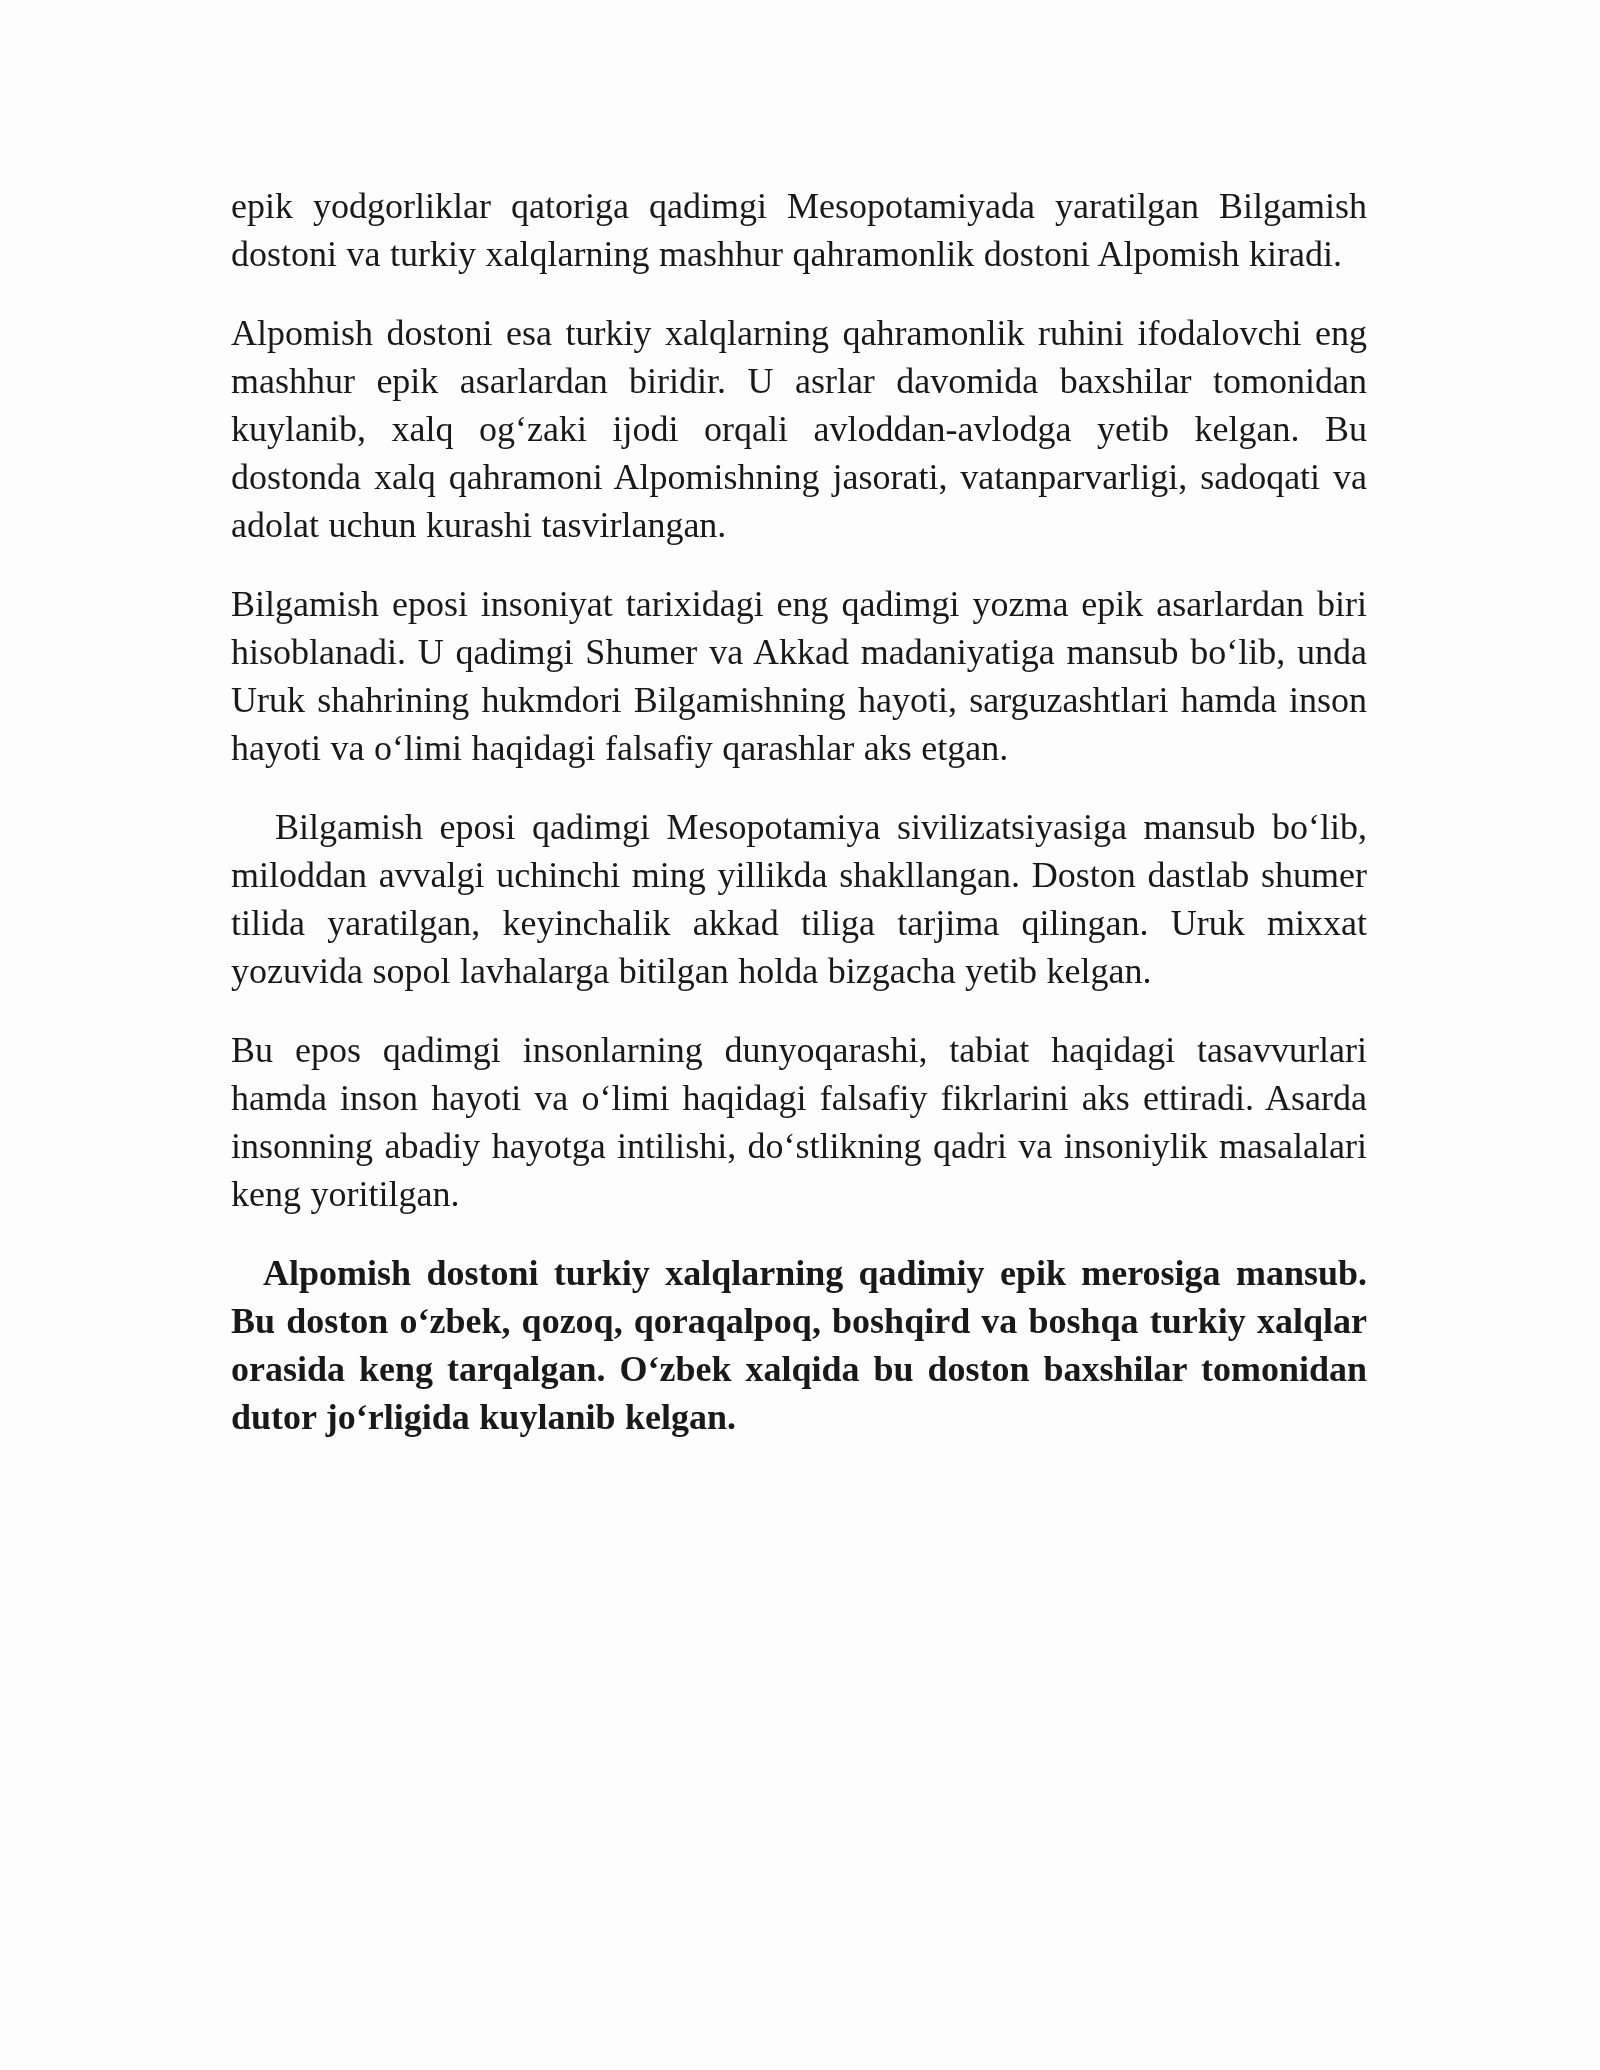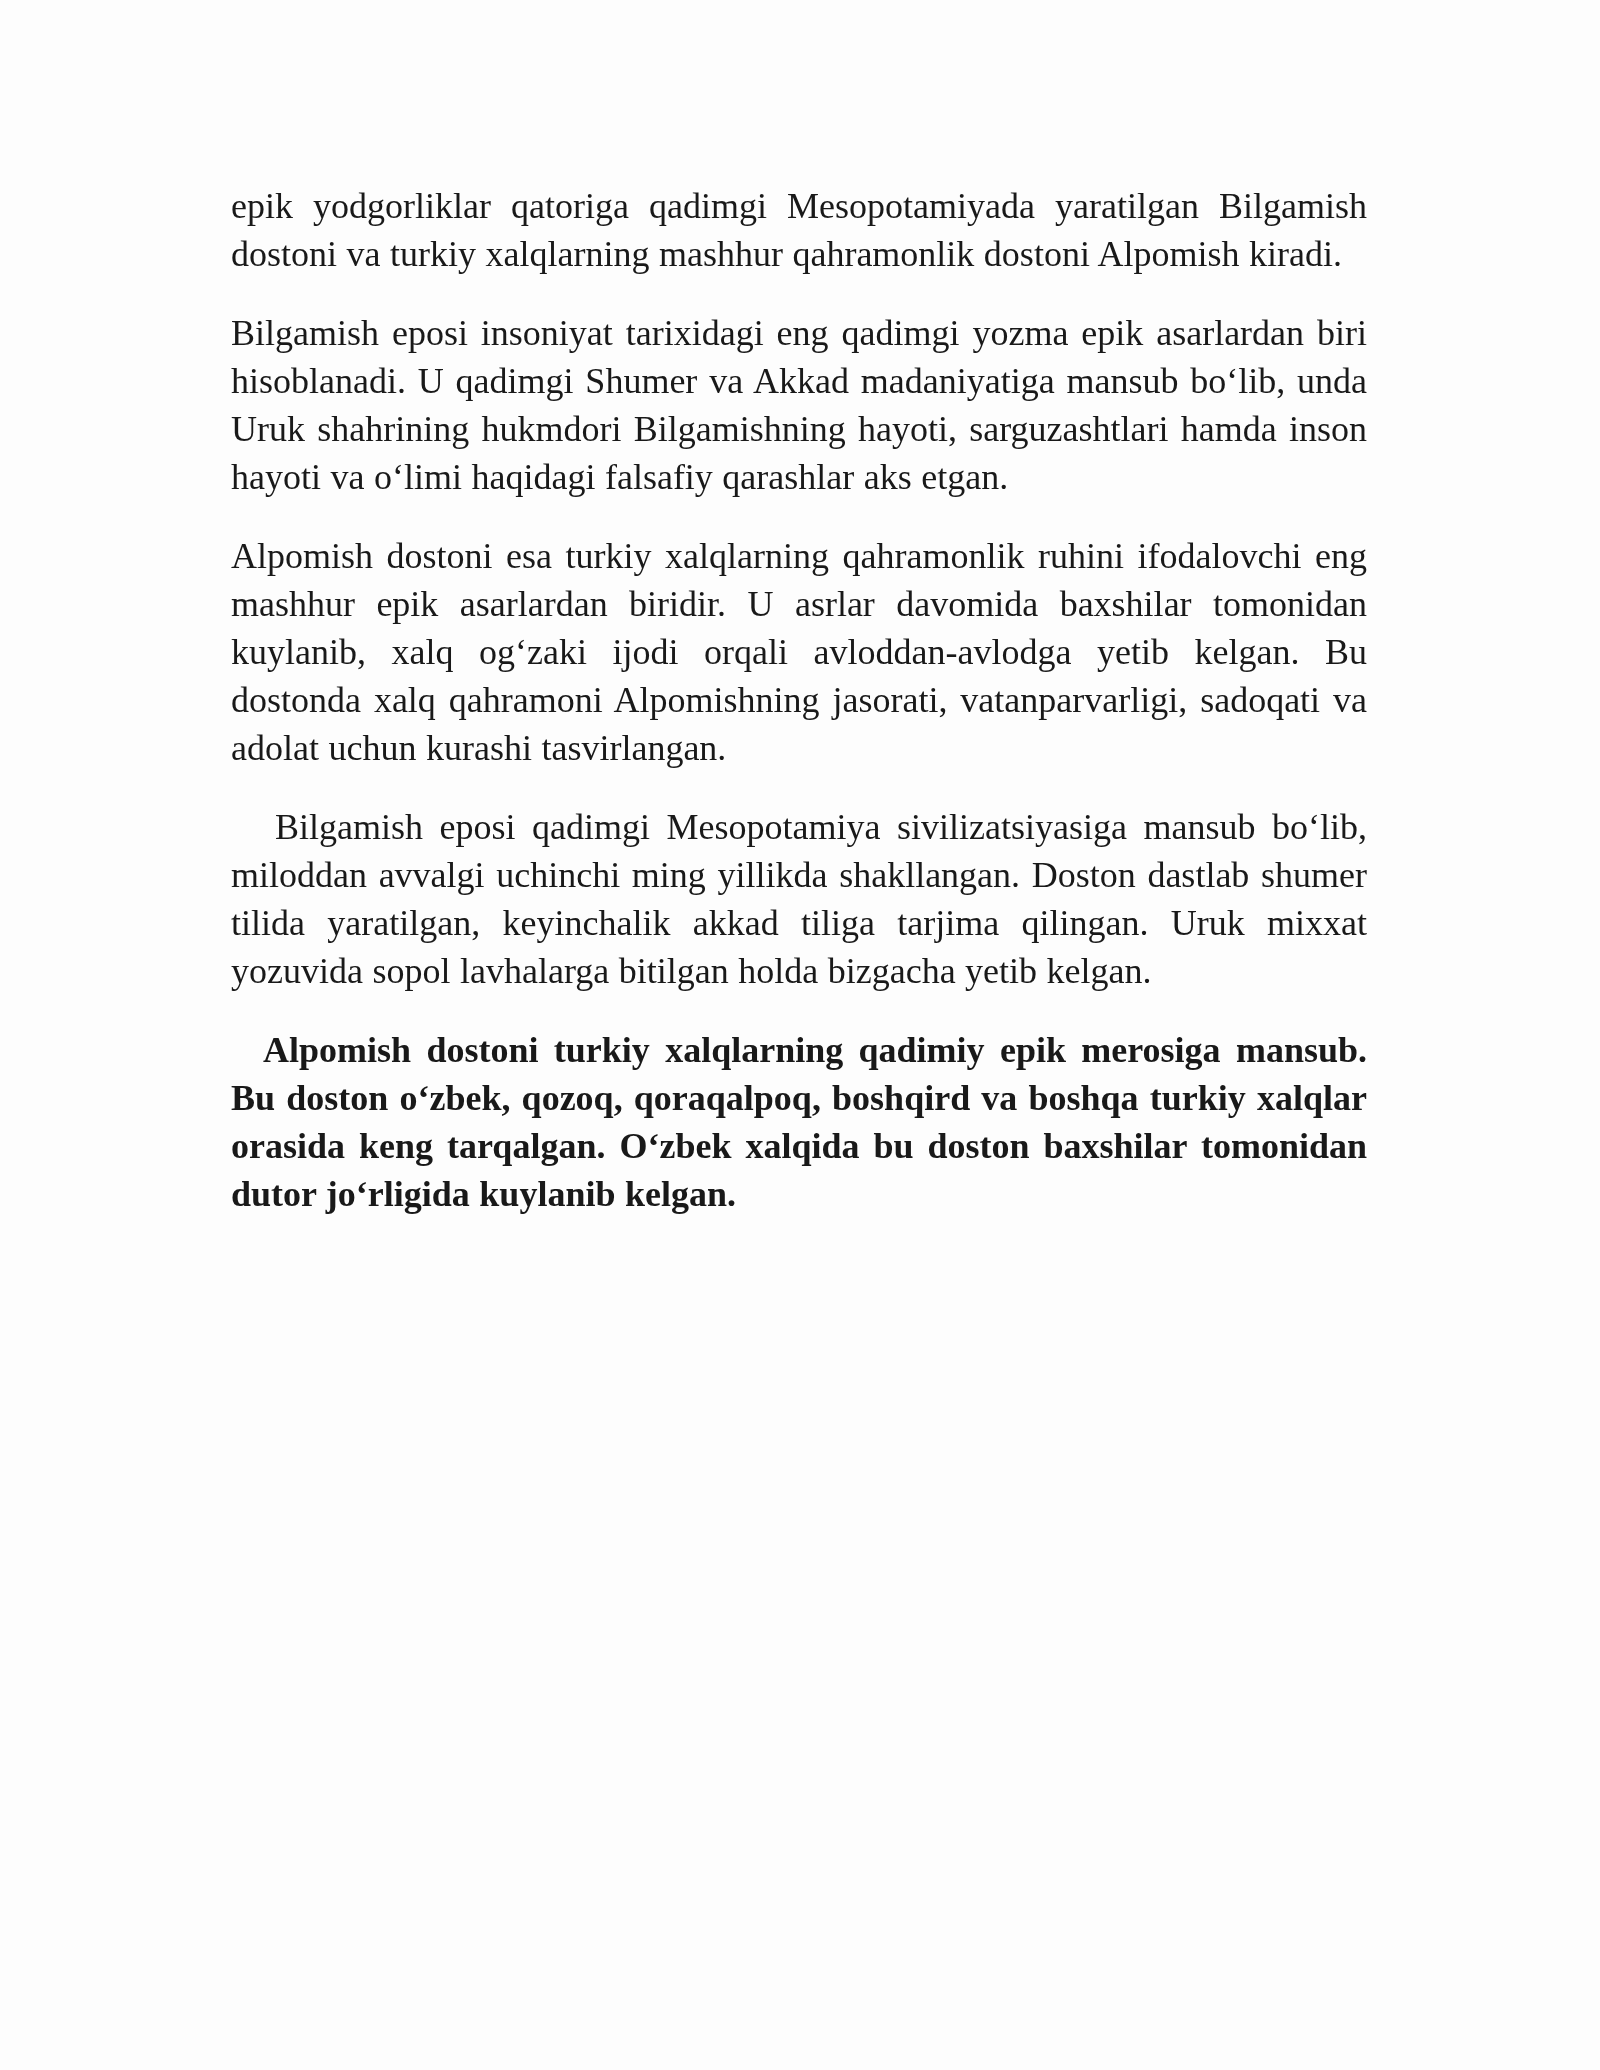--- a/index.html
+++ b/index.html
@@ -36,18 +36,19 @@
   }
   .para.indent-md { text-indent: 44px; }
   .para.indent-sm { text-indent: 32px; font-weight: bold; }
 </style>
 </head>
 <body>
 
 <div class="page">
   <main class="text-block">
     <p class="para">epik yodgorliklar qatoriga qadimgi Mesopotamiyada yaratilgan Bilgamish dostoni va turkiy xalqlarning mashhur qahramonlik dostoni Alpomish kiradi.</p>
+    <p class="para">Alpomish dostoni esa turkiy xalqlarning qahramonlik ruhini ifodalovchi eng mashhur epik asarlardan biridir. U asrlar davomida baxshilar tomonidan kuylanib, xalq og‘zaki ijodi orqali avloddan-avlodga yetib kelgan. Bu dostonda xalq qahramoni Alpomishning jasorati, vatanparvarligi, sadoqati va adolat uchun kurashi tasvirlangan.</p>
     <p class="para">Bilgamish eposi insoniyat tarixidagi eng qadimgi yozma epik asarlardan biri hisoblanadi. U qadimgi Shumer va Akkad madaniyatiga mansub bo‘lib, unda Uruk shahrining hukmdori Bilgamishning hayoti, sarguzashtlari hamda inson hayoti va o‘limi haqidagi falsafiy qarashlar aks etgan.</p>
-    <p class="para">Alpomish dostoni esa turkiy xalqlarning qahramonlik ruhini ifodalovchi eng mashhur epik asarlardan biridir. U asrlar davomida baxshilar tomonidan kuylanib, xalq og‘zaki ijodi orqali avloddan-avlodga yetib kelgan. Bu dostonda xalq qahramoni Alpomishning jasorati, vatanparvarligi, sadoqati va adolat uchun kurashi tasvirlangan.</p>
     <p class="para indent-md">Bilgamish eposi qadimgi Mesopotamiya sivilizatsiyasiga mansub bo‘lib, miloddan avvalgi uchinchi ming yillikda shakllangan. Doston dastlab shumer tilida yaratilgan, keyinchalik akkad tiliga tarjima qilingan. Uruk mixxat yozuvida sopol lavhalarga bitilgan holda bizgacha yetib kelgan.</p>
+    <p class="para">Bu epos qadimgi insonlarning dunyoqarashi, tabiat haqidagi tasavvurlari hamda inson hayoti va o‘limi haqidagi falsafiy fikrlarini aks ettiradi. Asarda insonning abadiy hayotga intilishi, do‘stlikning qadri va insoniylik masalalari keng yoritilgan.</p>
     <p class="para indent-sm">Alpomish dostoni turkiy xalqlarning qadimiy epik merosiga mansub. Bu doston o‘zbek, qozoq, qoraqalpoq, boshqird va boshqa turkiy xalqlar orasida keng tarqalgan. O‘zbek xalqida bu doston baxshilar tomonidan dutor jo‘rligida kuylanib kelgan.</p>
   </main>
 </div>
 
 </body></html>

